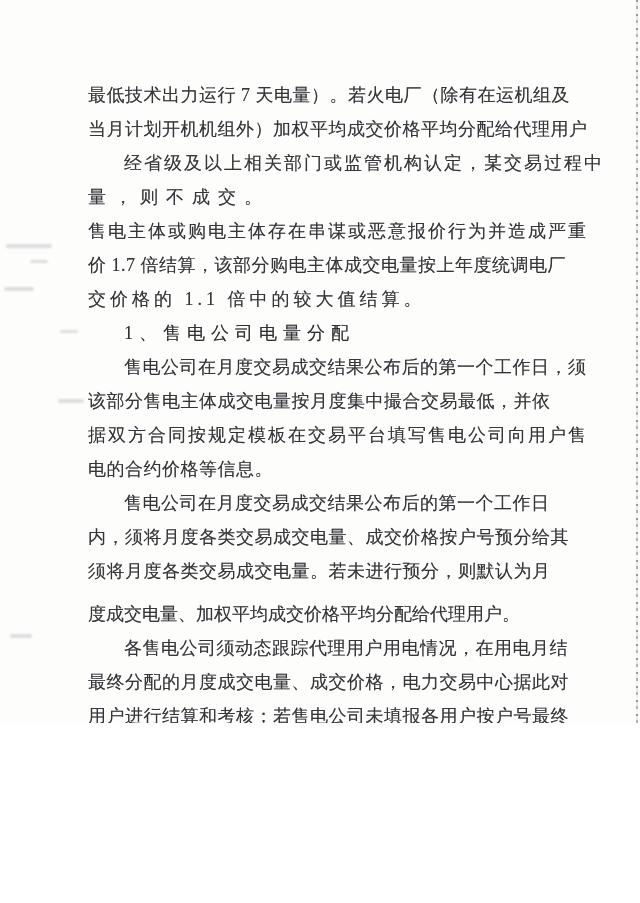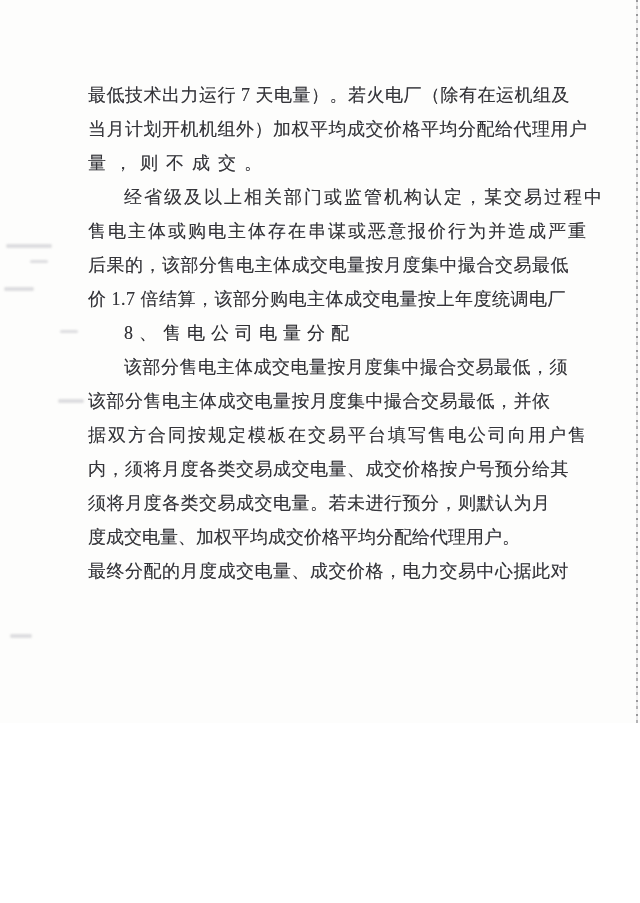--- a/index.html
+++ b/index.html
@@ -54,21 +54,21 @@
     height: 34px;
     line-height: 34px;
     white-space: nowrap;
     overflow: visible;
     font-size: 18px;
     letter-spacing: 0.5px;
     color: #35353a;
     text-shadow: 0 0 0.6px rgba(40, 40, 45, 0.45);
   }
   .indent { text-indent: 36px; }
-  .sp0 { letter-spacing: 0px; }
+  .sp0 { letter-spacing: 0px; margin-top: 9px; }
   .sp2 { letter-spacing: 2px; }
   .sp4 { letter-spacing: 4px; }
   .sp6 { letter-spacing: 6px; }
   .sp8 { letter-spacing: 8px; }
   .heading { color: #303035; }
 
   .page-footer {
     position: absolute;
     left: 0;
     top: 836px;
@@ -89,36 +89,40 @@
   <div class="smudge s2"></div>
   <div class="smudge s3"></div>
   <div class="smudge s4"></div>
   <div class="smudge s5"></div>
   <div class="smudge s6"></div>
 
   <div class="textblock">
 
     <div class="line">最低技术出力运行 7 天电量）。若火电厂（除有在运机组及</div>
     <div class="line">当月计划开机机组外）加权平均成交价格平均分配给代理用户</div>
+    <div class="line indent sp2">经省级及以上相关部门或监管机构认定，某交易过程中</div>
+
     <div class="line sp8">量，则不成交。</div>
+    <div class="line sp2">售电主体或购电主体存在串谋或恶意报价行为并造成严重</div>
+    <div class="line">价 1.7 倍结算，该部分购电主体成交电量按上年度统调电厂</div>
+    <div class="line sp4">交价格的 1.1 倍中的较大值结算。</div>
 
-    <div class="line indent sp2">经省级及以上相关部门或监管机构认定，某交易过程中</div>
-    <div class="line sp2">售电主体或购电主体存在串谋或恶意报价行为并造成严重</div>
-    <div class="line">后果的，该部分售电主体成交电量按月度集中撮合交易最低</div>
-    <div class="line">价 1.7 倍结算，该部分购电主体成交电量按上年度统调电厂</div>
+    <div class="line indent sp6 heading">1、售电公司电量分配</div>
 
-    <div class="line indent sp6 heading">8、售电公司电量分配</div>
-
-    <div class="line indent">该部分售电主体成交电量按月度集中撮合交易最低，须</div>
+    <div class="line indent">售电公司在月度交易成交结果公布后的第一个工作日，须</div>
     <div class="line">该部分售电主体成交电量按月度集中撮合交易最低，并依</div>
     <div class="line sp2">据双方合同按规定模板在交易平台填写售电公司向用户售</div>
+    <div class="line">电的合约价格等信息。</div>
 
+    <div class="line indent">售电公司在月度交易成交结果公布后的第一个工作日</div>
     <div class="line">内，须将月度各类交易成交电量、成交价格按户号预分给其</div>
     <div class="line">须将月度各类交易成交电量。若未进行预分，则默认为月</div>
     <div class="line sp0">度成交电量、加权平均成交价格平均分配给代理用户。</div>
 
+    <div class="line indent">各售电公司须动态跟踪代理用户用电情况，在用电月结</div>
     <div class="line">最终分配的月度成交电量、成交价格，电力交易中心据此对</div>
+    <div class="line">用户进行结算和考核；若售电公司未填报各用户按户号最终</div>
 
   </div>
 
   <div class="page-footer">6</div>
 
 </div>
 
 </body></html>

